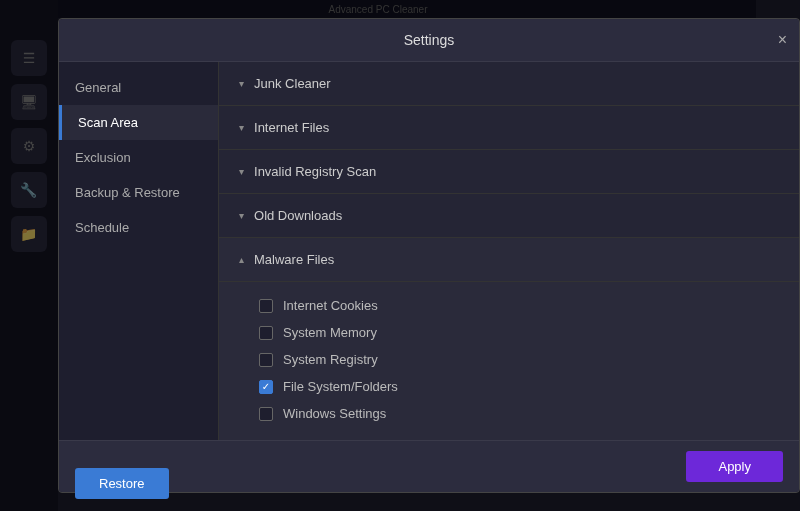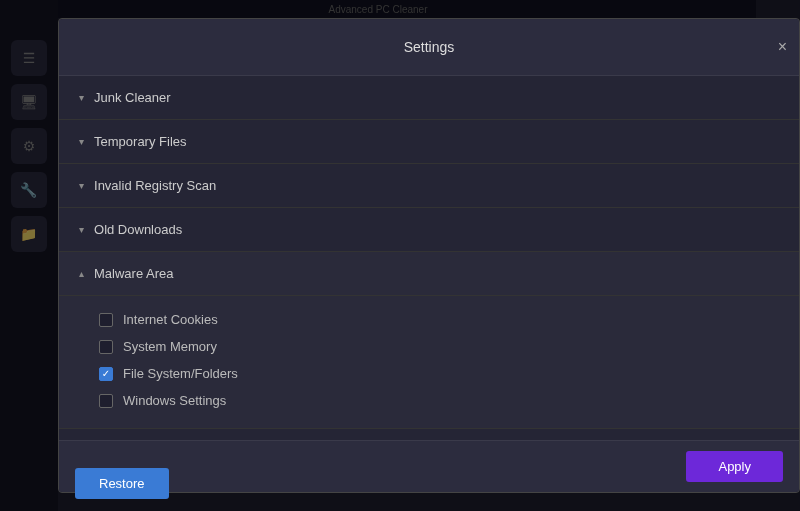--- a/index.html
+++ b/index.html
@@ -66,21 +66,21 @@
 
     .dialog-header {
       display: flex;
       align-items: center;
       justify-content: center;
       position: relative;
       padding: 10px 16px;
       background: #2c2c3e;
       border-bottom: 1px solid #3a3a4a;
       border-radius: 4px 4px 0 0;
-      height: 57px;
+      height: 43px;
     }
 
     .dialog-title {
       color: #ddd;
       font-size: 14px;
       font-weight: 500;
     }
 
     .dialog-close {
       position: absolute;
@@ -274,63 +274,86 @@
 
 <div class="overlay"></div>
 
 <div class="dialog">
   <div class="dialog-header">
     <span class="dialog-title">Settings</span>
     <button class="dialog-close">×</button>
   </div>
 
   <div class="dialog-body">
+    <nav class="settings-nav">
+      <div class="nav-item">
+        <span>General</span>
+      </div>
+      <div class="nav-item active">
+        <span>Scan Area</span>
+      </div>
+      <div class="nav-item">
+        <span>Exclusion</span>
+      </div>
+      <div class="nav-item">
+        <span>Backup &amp; Restore</span>
+      </div>
+      <div class="nav-item">
+        <span>Schedule</span>
+      </div>
+    </nav>
 
     <div class="settings-content">
 
       <div class="section-row">
         <span class="section-arrow">▾</span>
         <span>Junk Cleaner</span>
       </div>
 
       <div class="section-row">
         <span class="section-arrow">▾</span>
-        <span>Temporary Files</span>
+        <span>Internet Files</span>
       </div>
 
       <div class="section-row">
         <span class="section-arrow">▾</span>
         <span>Invalid Registry Scan</span>
       </div>
 
       <div class="section-row">
         <span class="section-arrow">▾</span>
         <span>Old Downloads</span>
       </div>
 
       <div class="section-row" style="background:#2a2a3a;">
         <span class="section-arrow expanded">▴</span>
-        <span>Malware Area</span>
+        <span>Malware Files</span>
       </div>
       <div class="section-expanded">
 
         <div class="checkbox-row">
           <label class="checkbox-item">
             <span class="cb-box"></span>
             <span>Internet Cookies</span>
           </label>
         </div>
 
         <div class="checkbox-row">
           <label class="checkbox-item">
             <span class="cb-box"></span>
             <span>System Memory</span>
           </label>
         </div>
 
+        <div class="checkbox-row">
+          <label class="checkbox-item">
+            <span class="cb-box"></span>
+            <span>System Registry</span>
+          </label>
+        </div>
 
         <div class="checkbox-row">
           <label class="checkbox-item">
             <span class="cb-box checked"></span>
             <span>File System/Folders</span>
           </label>
         </div>
 
         <div class="checkbox-row">
           <label class="checkbox-item">

